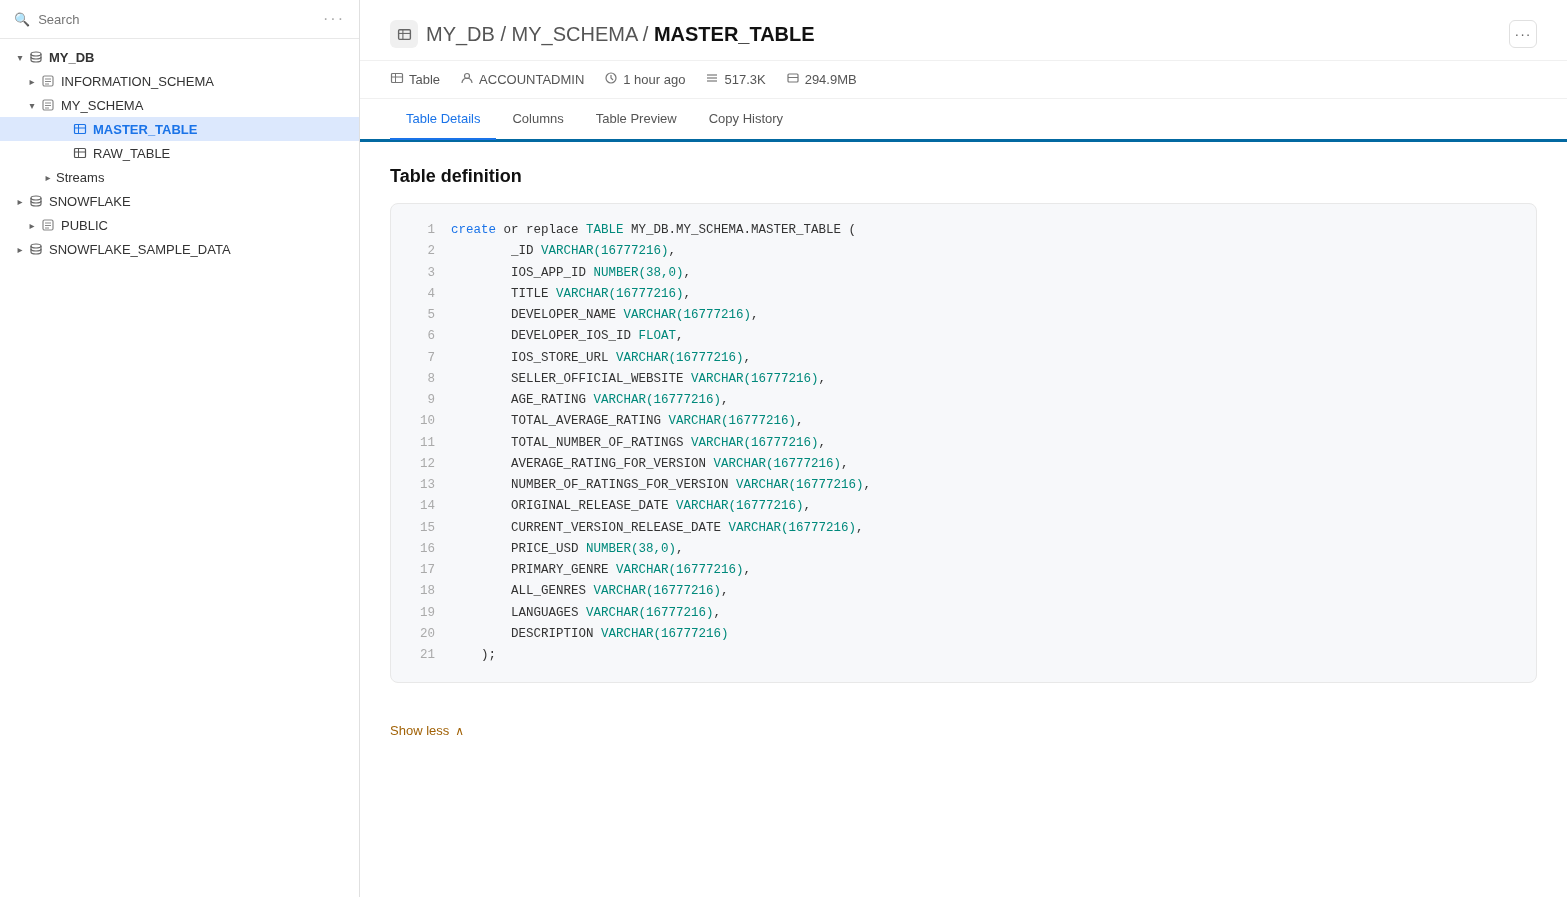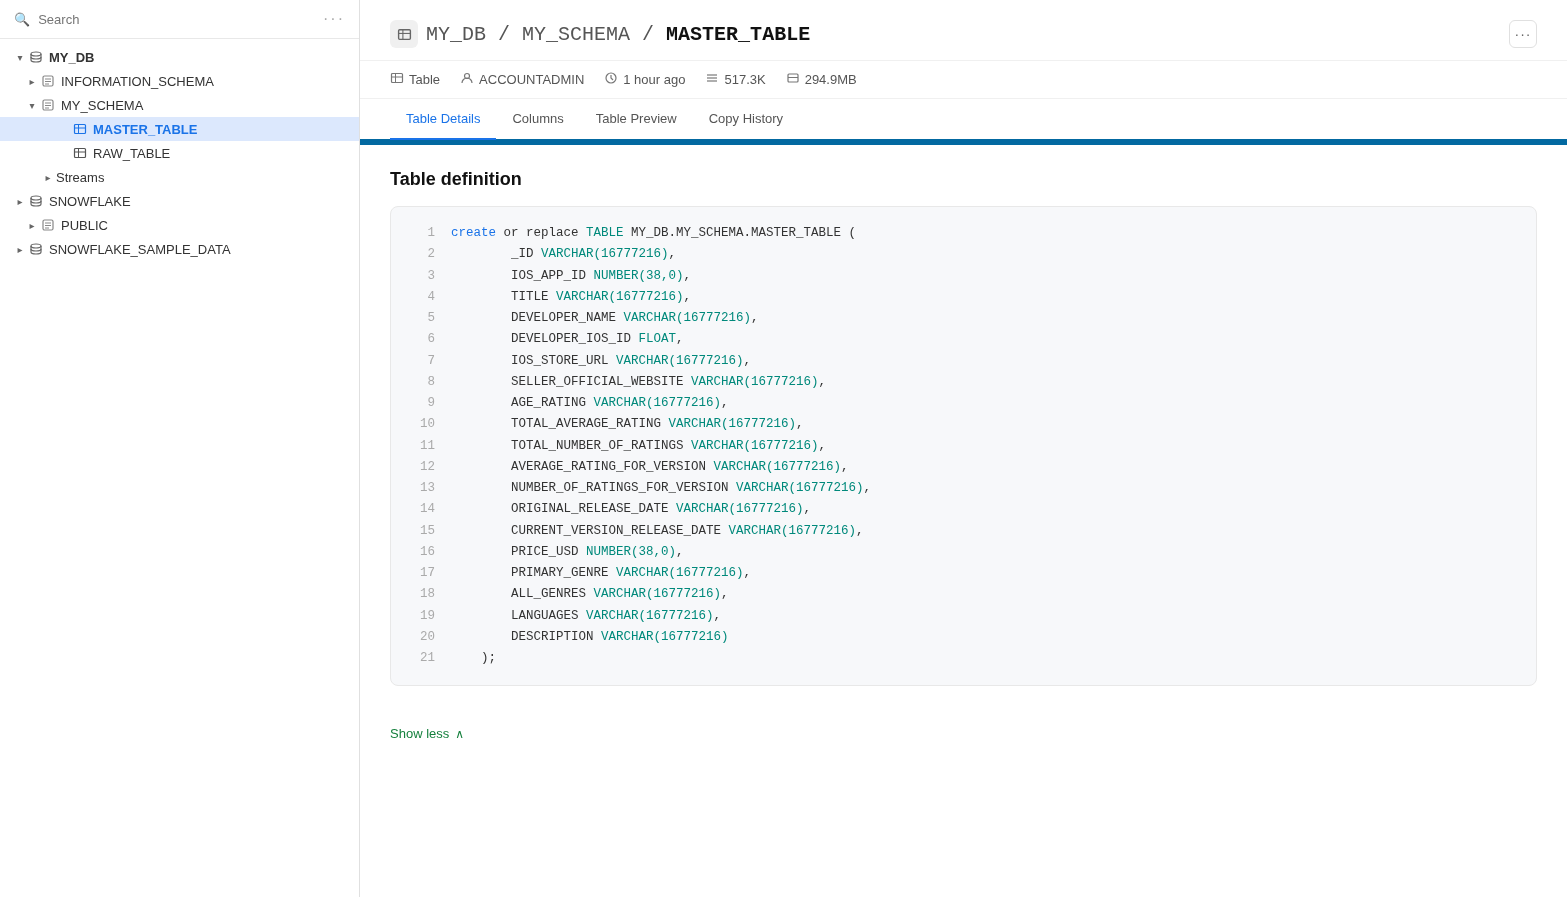--- a/index.html
+++ b/index.html
@@ -93,21 +93,20 @@
       display: flex;
       align-items: center;
       justify-content: space-between;
       padding: 20px 30px 12px 30px;
       border-bottom: 1px solid #f0f0f0;
     }
     .breadcrumb-area {
       display: flex;
       align-items: center;
       gap: 8px;
-      font-family: Liberation Mono, monospace;
     }
     .breadcrumb-icon {
       width: 28px; height: 28px;
       background: #f0f0f0;
       border-radius: 6px;
       display: flex; align-items: center; justify-content: center;
       font-size: 13px; color: #666;
     }
     .breadcrumb-text {
       font-size: 20px;
@@ -135,21 +134,21 @@
     }
     .meta-item {
       display: flex; align-items: center; gap: 5px;
     }
     .meta-icon { font-size: 13px; color: #777; }
 
     .tabs-bar {
       display: flex;
       gap: 0;
       padding: 0 30px;
-      border-bottom: 6px solid #0369a1;
+      border-bottom: 3px solid #0369a1;
     }
     .tab {
       padding: 12px 16px;
       font-size: 13px;
       color: #555;
       cursor: pointer;
       border-bottom: 2px solid transparent;
       margin-bottom: -1px;
     }
     .tab.active { color: #1a73e8; border-bottom: 2px solid #1a73e8; font-weight: 500; }
@@ -188,21 +187,21 @@
       user-select: none;
       flex-shrink: 0;
     }
     .line-code { color: #333; }
 
     .show-less-bar {
       padding: 16px 30px;
       display: flex;
       align-items: center;
       gap: 6px;
-      color: #15803d;
+      color: #a16207;
       cursor: pointer;
       font-size: 13px;
     }
   </style>
 </head>
 <body>
 
 <div id="sidebar">
 
   <div class="search-bar">

